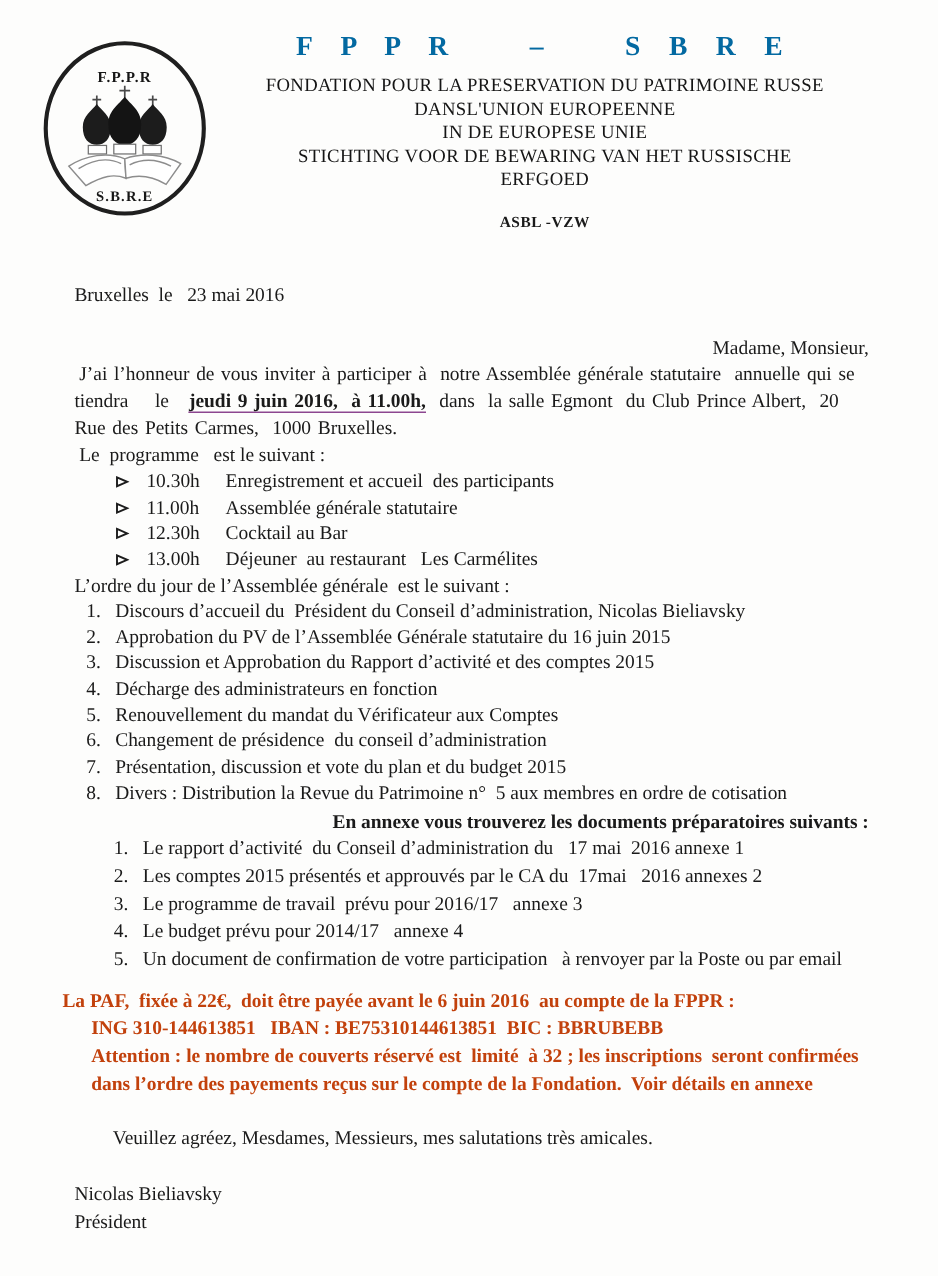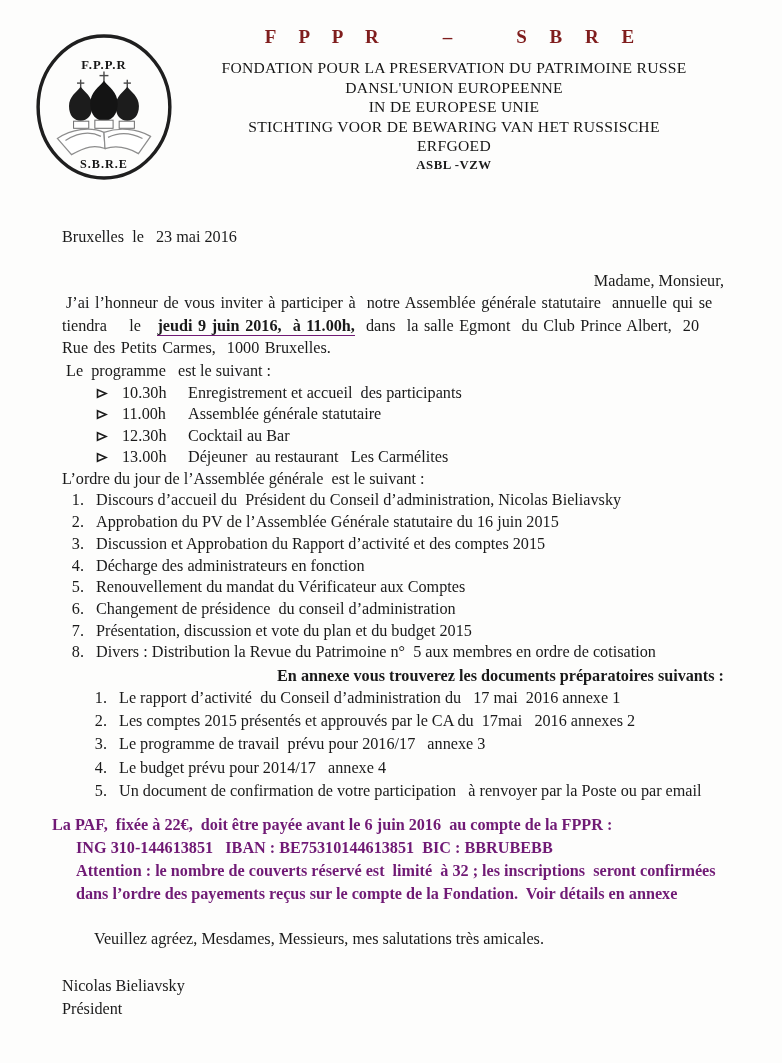--- a/index.html
+++ b/index.html
@@ -27,33 +27,33 @@
     width: 152px;
     height: 152px;
   }
   .head-text {
     margin-left: 150px;
     padding-right: 28px;
     text-align: center;
   }
   .doc-title {
     margin: 4px 0 10px 0;
-    font-size: 19px;
+    font-size: 23px;
     font-weight: bold;
     letter-spacing: 9px;
-    color: #7f1d1d;
+    color: #0369a1;
   }
   .org-line {
     font-size: 15.6px;
     line-height: 19.5px;
     letter-spacing: 0.3px;
     color: #151515;
   }
   .legal-form {
-    margin-top: 2px;
+    margin-top: 18px;
     font-size: 12.8px;
     font-weight: bold;
     letter-spacing: 0.5px;
   }
 
   
   .dateline { margin: 42px 0 0 0; line-height: 22px; }
   .salutation { margin: 22px 0 0 0; font-weight: normal; line-height: 22px; text-align: right; }
   .intro { margin: 0; line-height: 22.6px; word-spacing: 1.5px; }
   .highlight { font-weight: bold; border-bottom: 1px solid #701a75; }
@@ -65,21 +65,21 @@
   .time-label { width: 50px; margin-left: 14px; flex: 0 0 auto; }
   .program-text { margin-left: 16px; }
 
   ol.agenda { margin: 0; padding: 0 0 0 26px; }
   ol.agenda li { line-height: 21.7px; padding-left: 8px; }
   ol.annex { margin: 0; padding: 0 0 0 34px; }
   ol.annex li { line-height: 23.2px; padding-left: 8px; margin-left: 15px; }
 
   .annex-heading { margin: 1px 0 0 4px; font-weight: bold; line-height: 22px; text-align: right; }
 
-  .payment { margin: 11px 0 0 -10px; font-weight: bold; color: #701a75; }
+  .payment { margin: 11px 0 0 -10px; font-weight: bold; color: #c2410c; }
   .payment p { margin: 0; line-height: 23px; }
   .payment .indented { padding-left: 24px; }
 
   .closing { margin: 22px 0 0 32px; line-height: 22px; }
   .sig-name { margin: 25px 0 0 0; line-height: 22px; }
   .sig-title { margin: 1px 0 0 0; line-height: 22px; }
 </style>
 </head>
 <body>
 

